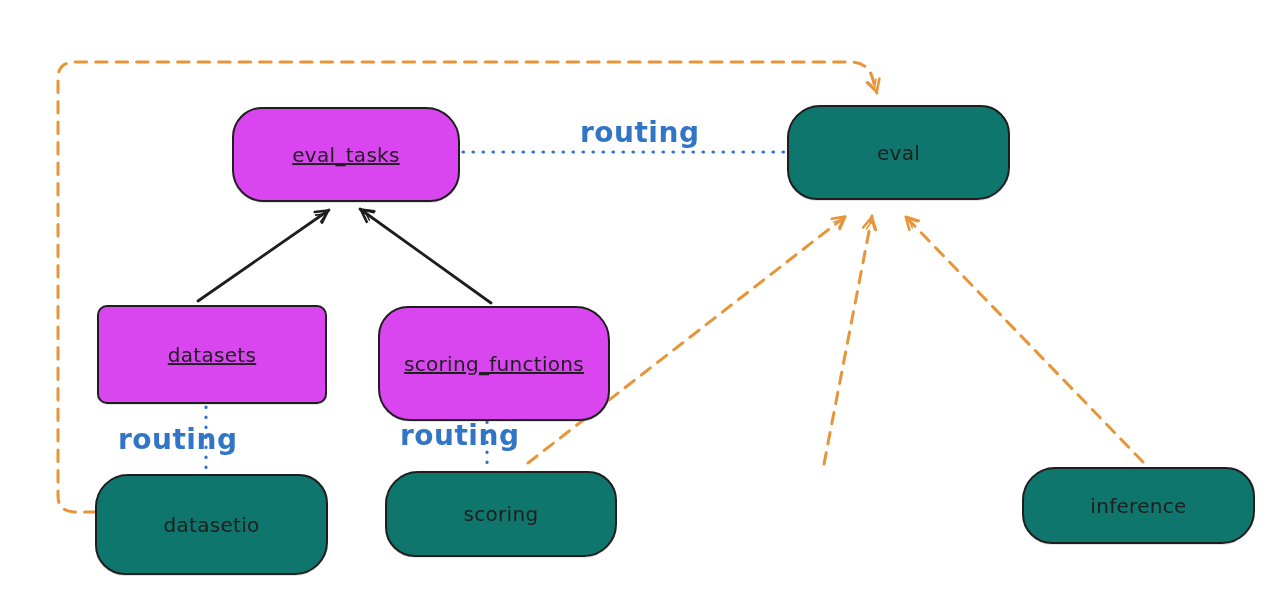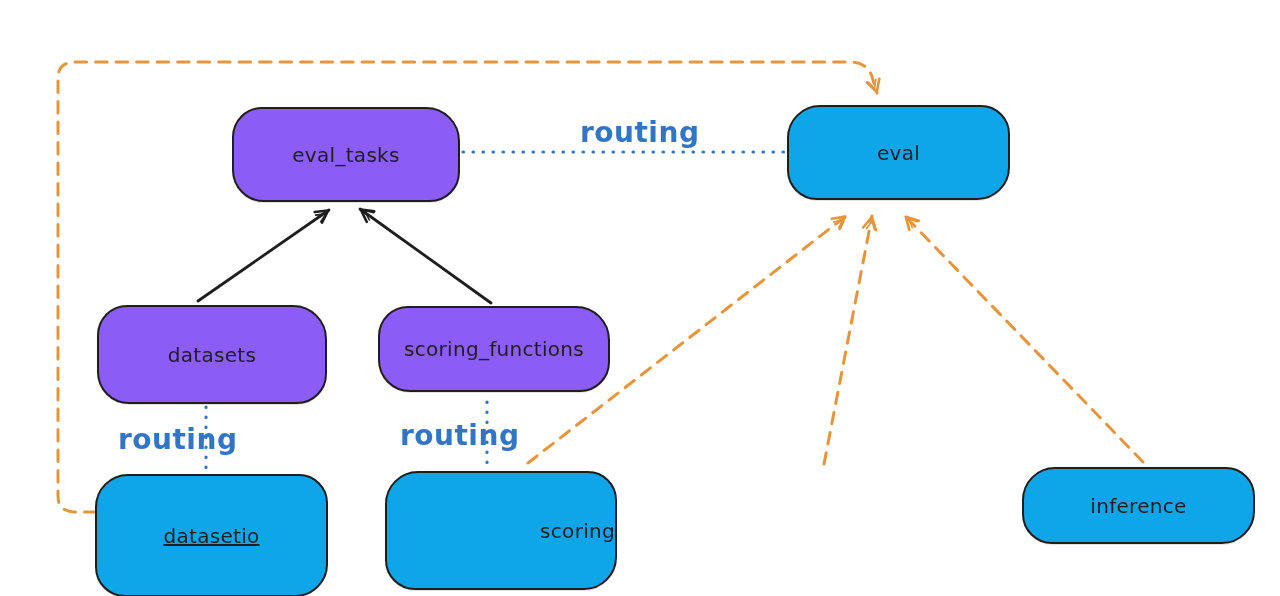--- a/index.html
+++ b/index.html
@@ -27,37 +27,37 @@
     border: 2.5px solid #1e1e1e;
     border-radius: 32px;
     display: flex;
     align-items: center;
     justify-content: center;
     font-size: 20px;
     color: #1e1e1e;
     letter-spacing: 0.3px;
     box-shadow: 0 1px 0 rgba(30,30,30,0.12);
   }
-  .node.blue  { background: #8b5cf6; border-radius: 30px 34px 30px 32px; }
-  .node.green { background: #0ea5e9; border-radius: 33px 29px 33px 30px; }
+  .node.blue  { background: #d946ef; border-radius: 30px 34px 30px 32px; text-decoration: underline; }
+  .node.green { background: #0f766e; border-radius: 33px 29px 33px 30px; }
   .edge-label {
     position: absolute;
     color: #3274c5;
     font-size: 28px;
     font-weight: 600;
     letter-spacing: 0.5px;
     white-space: nowrap;
   }
   
   #node-eval-tasks        { left: 232px;  top: 107px; width: 228px; height: 95px; }
   #node-eval              { left: 787px;  top: 105px; width: 223px; height: 95px; }
-  #node-datasets          { left: 97px;   top: 305px; width: 230px; height: 99px; }
-  #node-scoring-functions { left: 378px;  top: 306px; width: 232px; height: 86px; }
-  #node-datasetio         { left: 95px;   top: 474px; width: 233px; height: 123px; text-decoration: underline; }
-  #node-scoring           { left: 385px;  top: 471px; width: 232px; height: 119px; justify-content: flex-end; }
+  #node-datasets          { left: 97px;   top: 305px; width: 230px; height: 99px; border-radius: 10px; }
+  #node-scoring-functions { left: 378px;  top: 306px; width: 232px; height: 115px; }
+  #node-datasetio         { left: 95px;   top: 474px; width: 233px; height: 101px; }
+  #node-scoring           { left: 385px;  top: 471px; width: 232px; height: 86px; }
   #node-agents            { left: 708px;  top: 469px; width: 235px; height: 95px; }
   #node-inference         { left: 1022px; top: 467px; width: 233px; height: 77px; }
   
   #routing-top  { left: 580px; top: 116px; }
   #routing-left { left: 118px; top: 423px; }
   #routing-mid  { left: 400px; top: 419px; }
 </style>
 </head>
 <body>
 

